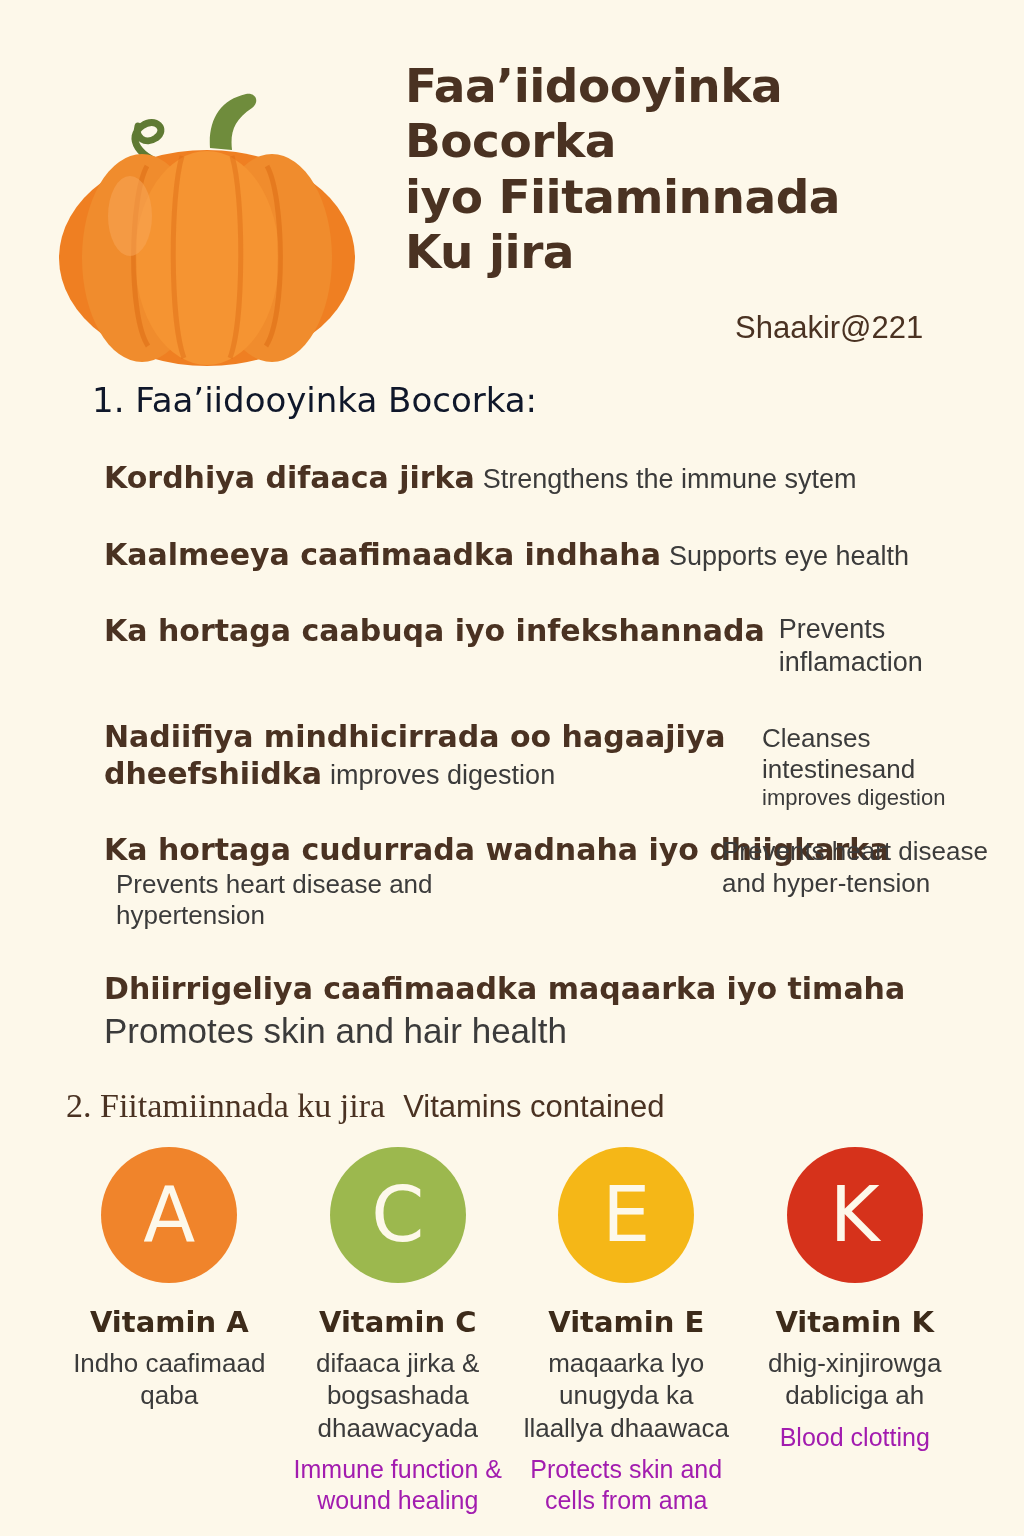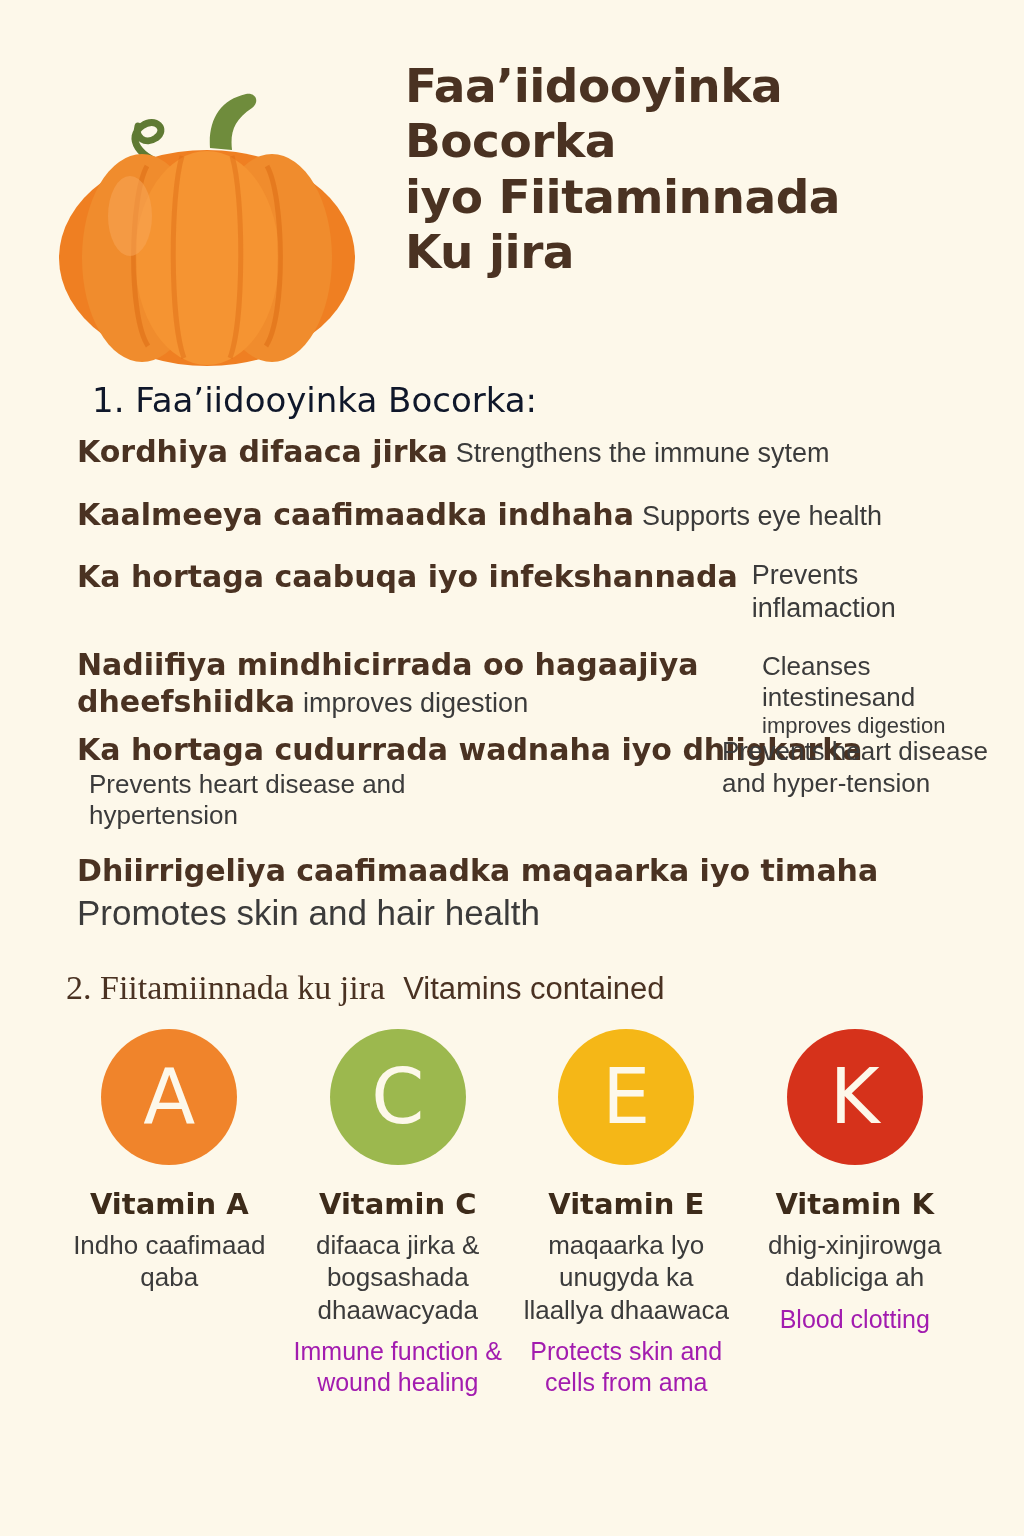--- a/index.html
+++ b/index.html
@@ -66,23 +66,24 @@
     font-weight: normal;
   }
 
   .benefit-list {
     margin: 14px 0 0 0;
     padding: 0;
     list-style: none;
   }
   .benefit {
     position: relative;
-    padding: 0 30px 0 77px;
+    padding: 0 30px 0 104px;
     margin-bottom: 22px;
     line-height: 1.22;
+    margin-top: 40px;
   }
   .so {
     font-family: "DejaVu Sans", sans-serif;
     font-weight: bold;
     font-size: 30px;
     color: #4a3222;
   }
   .en {
     font-size: 27px;
     color: #3b3b3b;
@@ -224,20 +225,21 @@
       </svg>
     </div>
 
     <div class="title-block">
       <div class="title-line">Faa’iidooyinka</div>
       <div class="title-line">Bocorka</div>
       <div class="title-line">iyo Fiitaminnada</div>
       <div class="title-line">Ku jira</div>
     </div>
 
+    <div class="byline">Shaakir@221</div>
   </div>
 
   <div class="section-heading">1. Faa’iidooyinka Bocorka:</div>
 
   <ul class="benefit-list">
 
     <li class="benefit b1">
       <span class="so">Kordhiya difaaca jirka</span><span class="en">Strengthens the immune sytem</span>
     </li>
 

